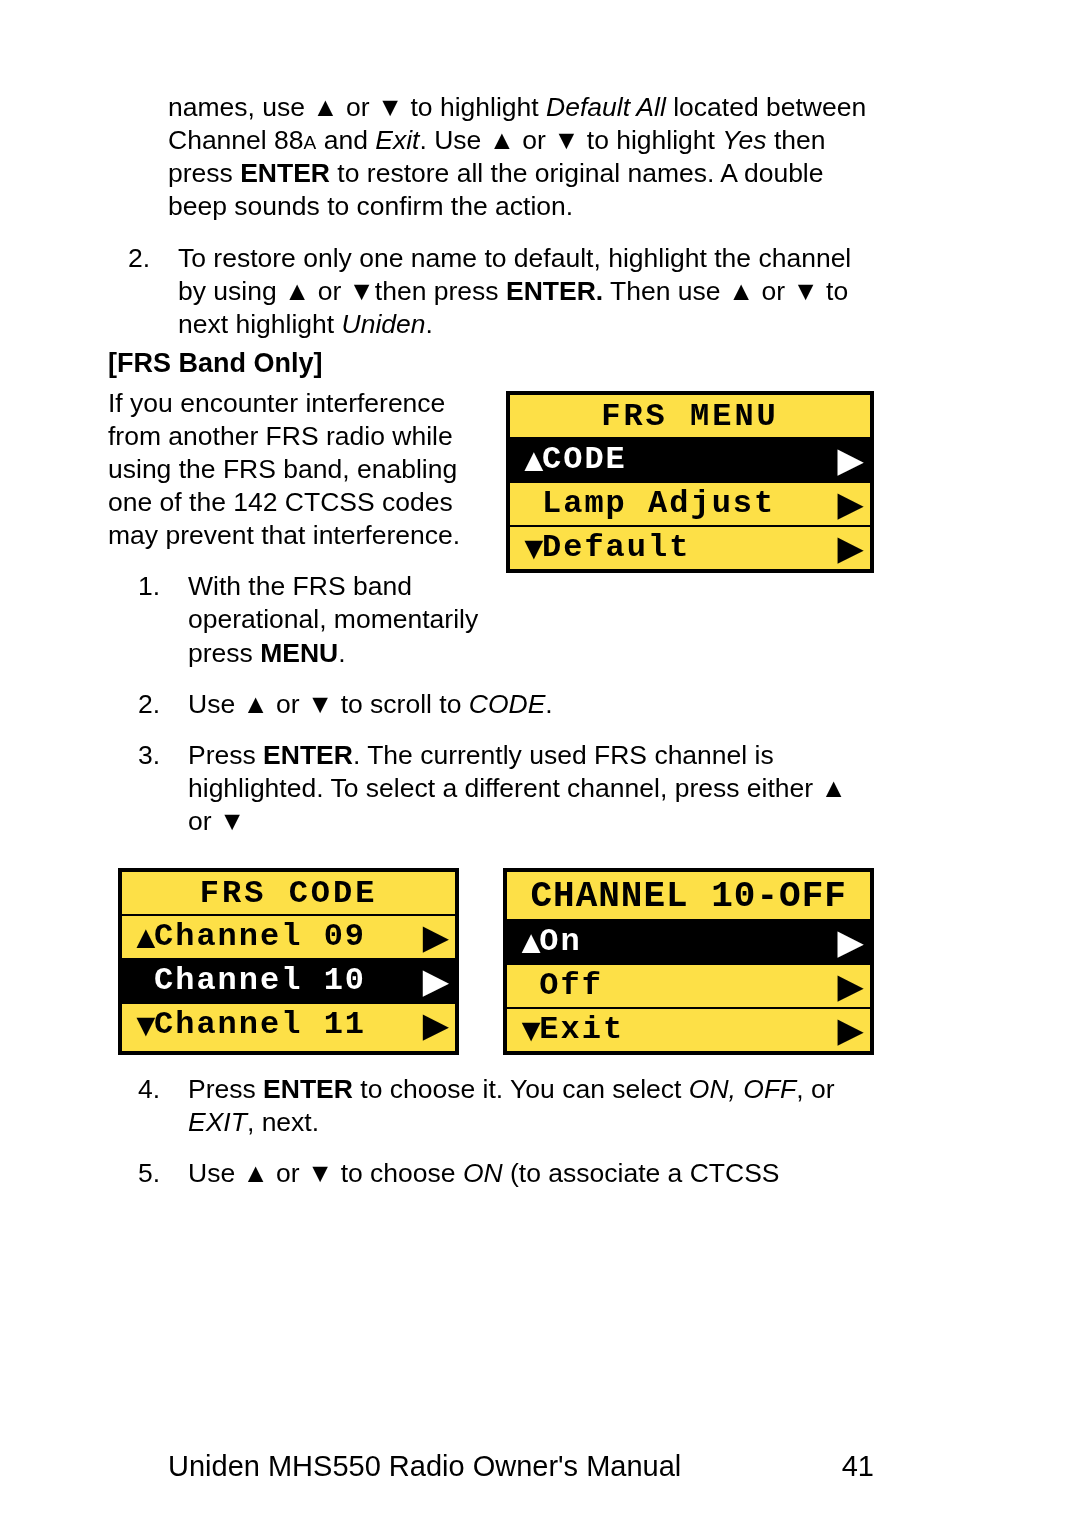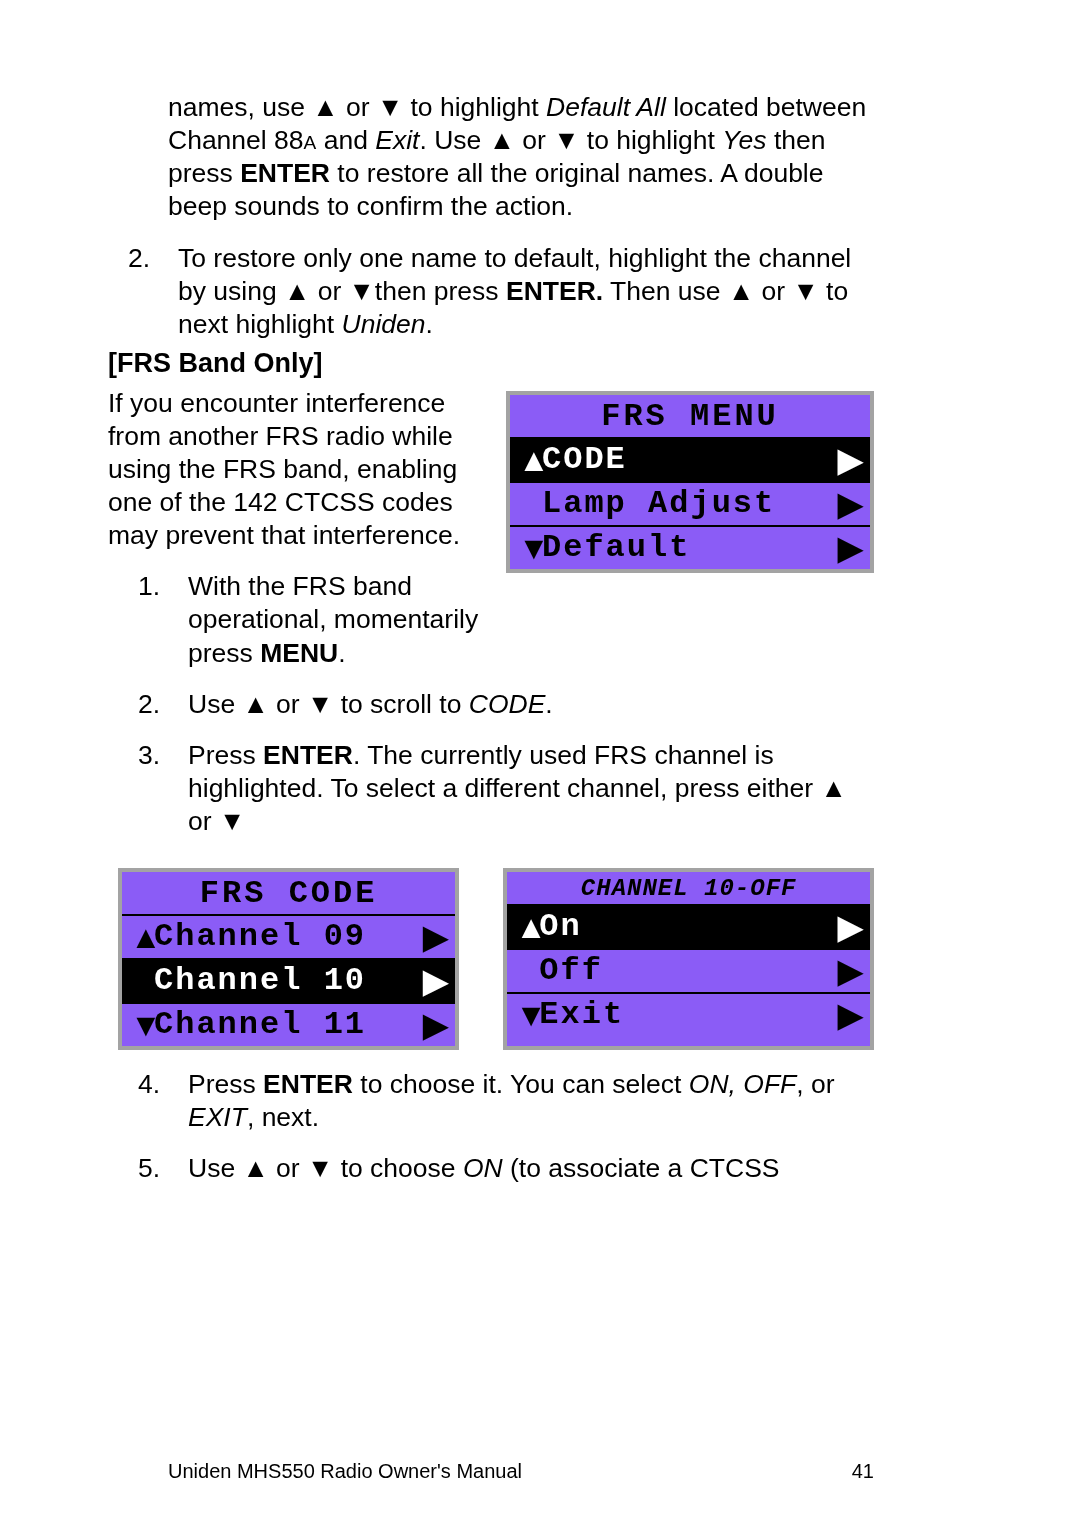--- a/index.html
+++ b/index.html
@@ -38,26 +38,26 @@
 
   .float-screen {
     float: right;
     margin: 4px 0 12px 18px;
   }
 
   .clearfix::after { content: ""; display: table; clear: both; }
 
   
   .screen {
-    border: 4px solid #a3a3a3;
+    border: 4px solid #000000;
     font-family: "Courier New", monospace;
     font-size: 32px;
     font-weight: 600;
     letter-spacing: 2px;
-    background: #8b5cf6;
+    background: #fde047;
     width: 360px;
   }
   .screen-title {
     text-align: center;
     padding: 2px 0 0 0;
     letter-spacing: 3px;
   }
   .screen-row {
     display: flex;
     align-items: center;
@@ -96,21 +96,21 @@
     margin: 30px 0 18px 10px;
   }
 
   .footer {
     position: absolute;
     bottom: 38px;
     left: 108px;
     right: 108px;
     display: flex;
     justify-content: space-between;
-    font-size: 20px;
+    font-size: 29px;
     padding-left: 60px;
   }
 
   
   .tri { font-family: Arial, sans-serif; font-weight: normal; }
 </style>
 </head>
 <body>
 
 <div class="page">
@@ -192,21 +192,21 @@
         <span class="row-icon-right">▶</span>
       </div>
       <div class="screen-row">
         <span class="row-icon-left">▼</span>
         <span class="row-text">Channel 11</span>
         <span class="row-icon-right">▶</span>
       </div>
     </div>
 
     <div class="screen" style="width:370px;">
-      <div class="screen-title" style="font-size:24px; letter-spacing:1px;font-style:italic;">CHANNEL 10-OFF</div>
+      <div class="screen-title" style="font-size:36px; letter-spacing:1px;">CHANNEL 10-OFF</div>
       <div class="screen-row inv">
         <span class="row-icon-left">▲</span>
         <span class="row-text">On</span>
         <span class="row-icon-right">▶</span>
       </div>
       <div class="screen-row">
         <span class="row-icon-left"></span>
         <span class="row-text">Off</span>
         <span class="row-icon-right">▶</span>
       </div>

